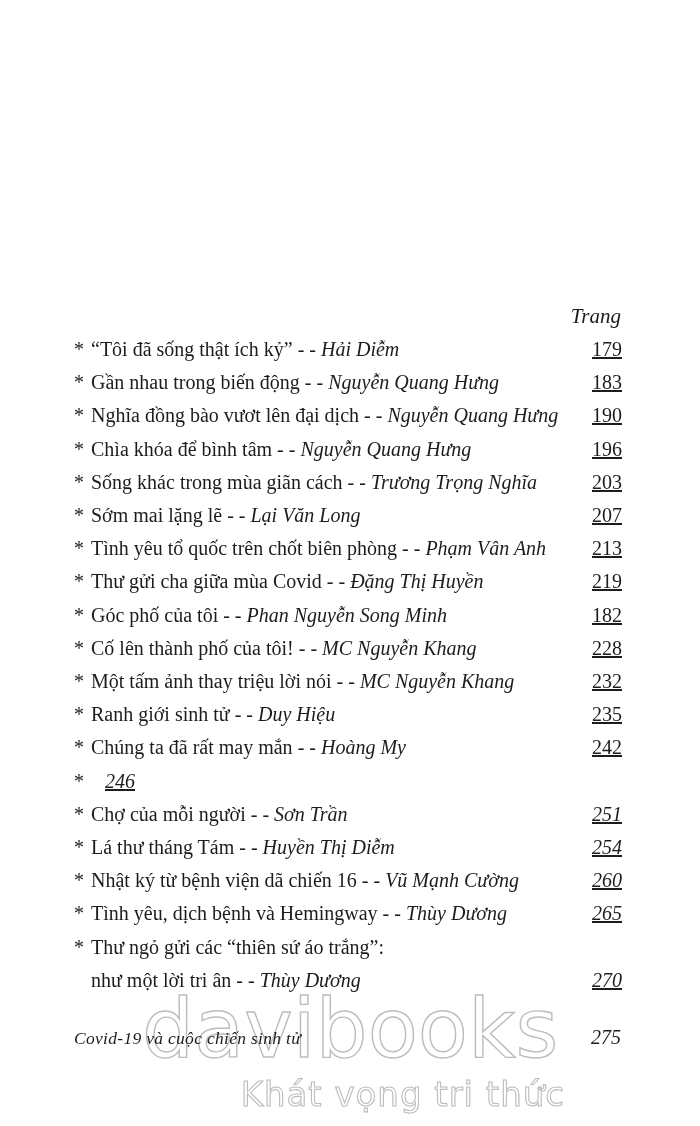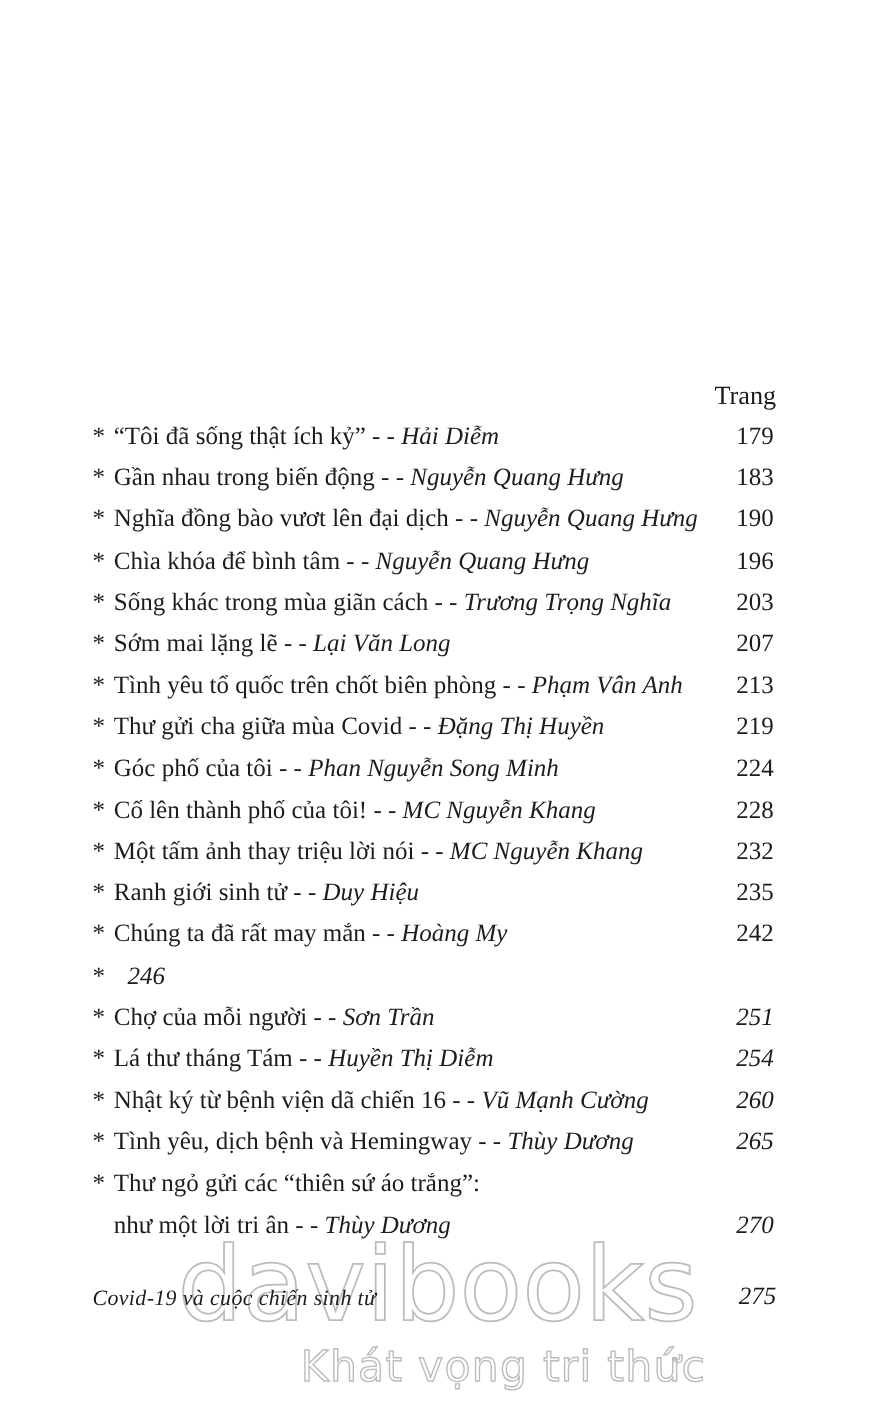--- a/index.html
+++ b/index.html
@@ -23,42 +23,44 @@
     left: 74px;
     top: 299px;
     width: 548px;
     z-index: 2;
   }
   .toc-header {
     text-align: right;
     font-size: 21px;
     line-height: 34px;
     padding-right: 1px;
+    font-style: italic;
   }
   .row {
     display: flex;
     align-items: baseline;
     font-size: 20px;
     line-height: 33.2px;
     white-space: nowrap;
   }
   .star {
     flex: none;
     width: 17px;
   }
   .titlewrap {
     flex: 1 1 auto;
     overflow: hidden;
   }
   .author { font-style: italic; }
   .num {
     flex: none;
     margin-left: 8px;
-    text-align: center;
+    text-align: right;
     min-width: 36px;
+    text-decoration: underline;
   }
   .num.italic { font-style: italic; }
 
   
   .footer {
     position: absolute;
     left: 74px;
     top: 1026px;
     width: 548px;
     display: flex;
@@ -150,21 +152,21 @@
           <span class="num">213</span>
         </div>
         <div class="row">
           <span class="star">*</span>
           <span class="titlewrap"><span>Thư gửi cha giữa mùa Covid</span> - <span> - </span><em class="author">Đặng Thị Huyền</em></span>
           <span class="num">219</span>
         </div>
         <div class="row">
           <span class="star">*</span>
           <span class="titlewrap"><span>Góc phố của tôi</span> - <span> - </span><em class="author">Phan Nguyễn Song Minh</em></span>
-          <span class="num">224</span>
+          <span class="num">182</span>
         </div>
         <div class="row">
           <span class="star">*</span>
           <span class="titlewrap"><span>Cố lên thành phố của tôi!</span> - <span> - </span><em class="author">MC Nguyễn Khang</em></span>
           <span class="num">228</span>
         </div>
         <div class="row">
           <span class="star">*</span>
           <span class="titlewrap"><span>Một tấm ảnh thay triệu lời nói</span> - <span> - </span><em class="author">MC Nguyễn Khang</em></span>
           <span class="num">232</span>

